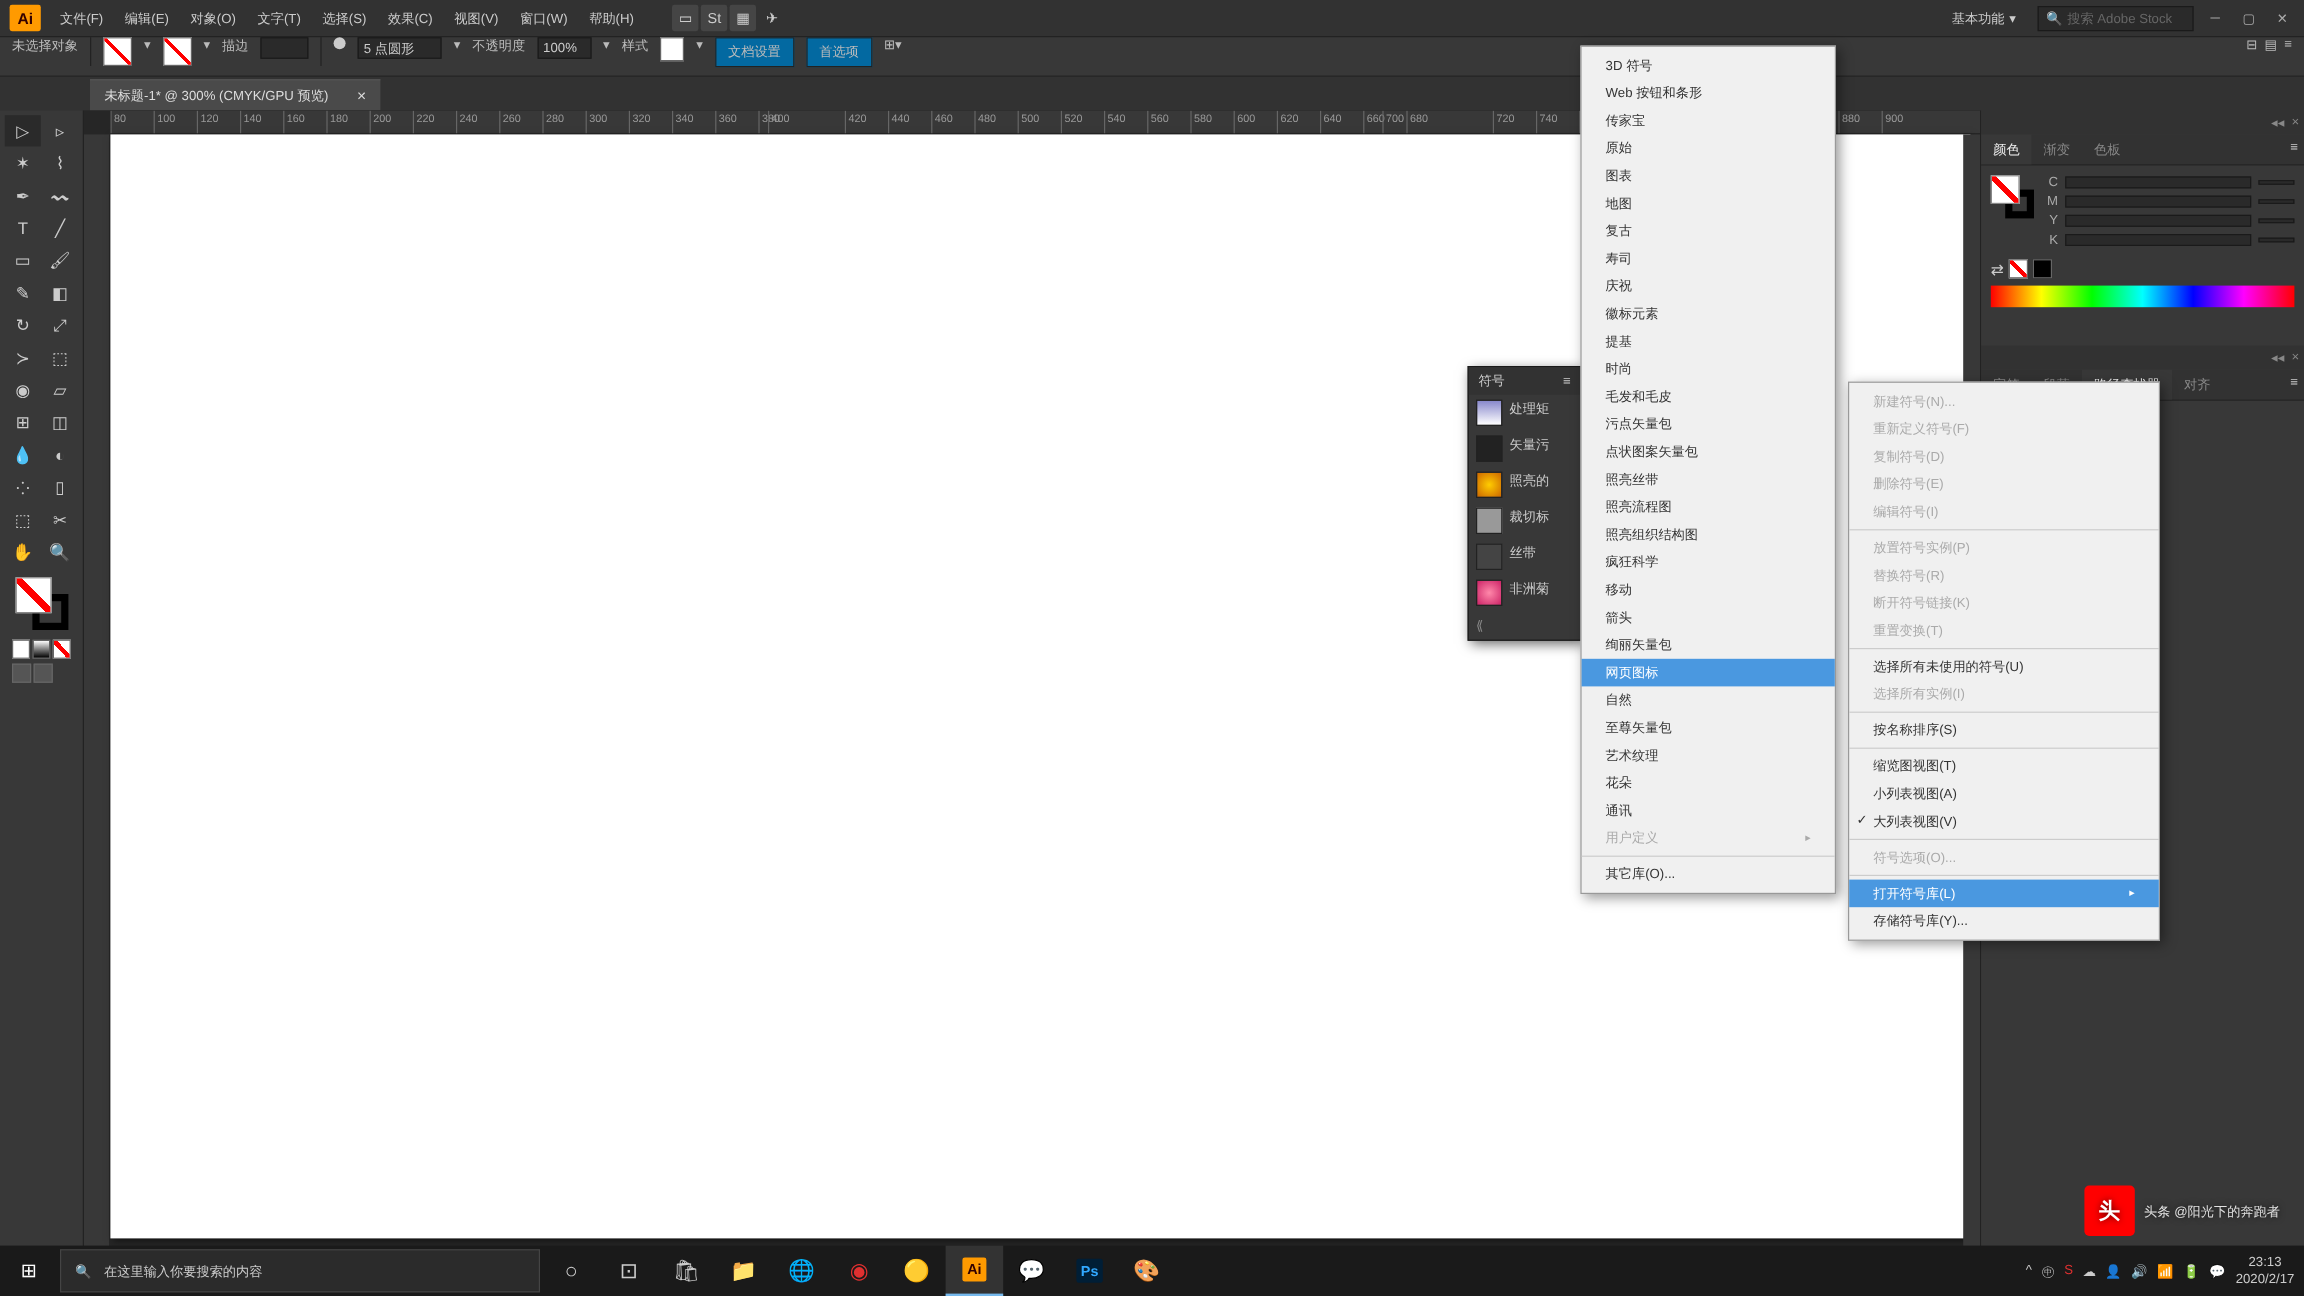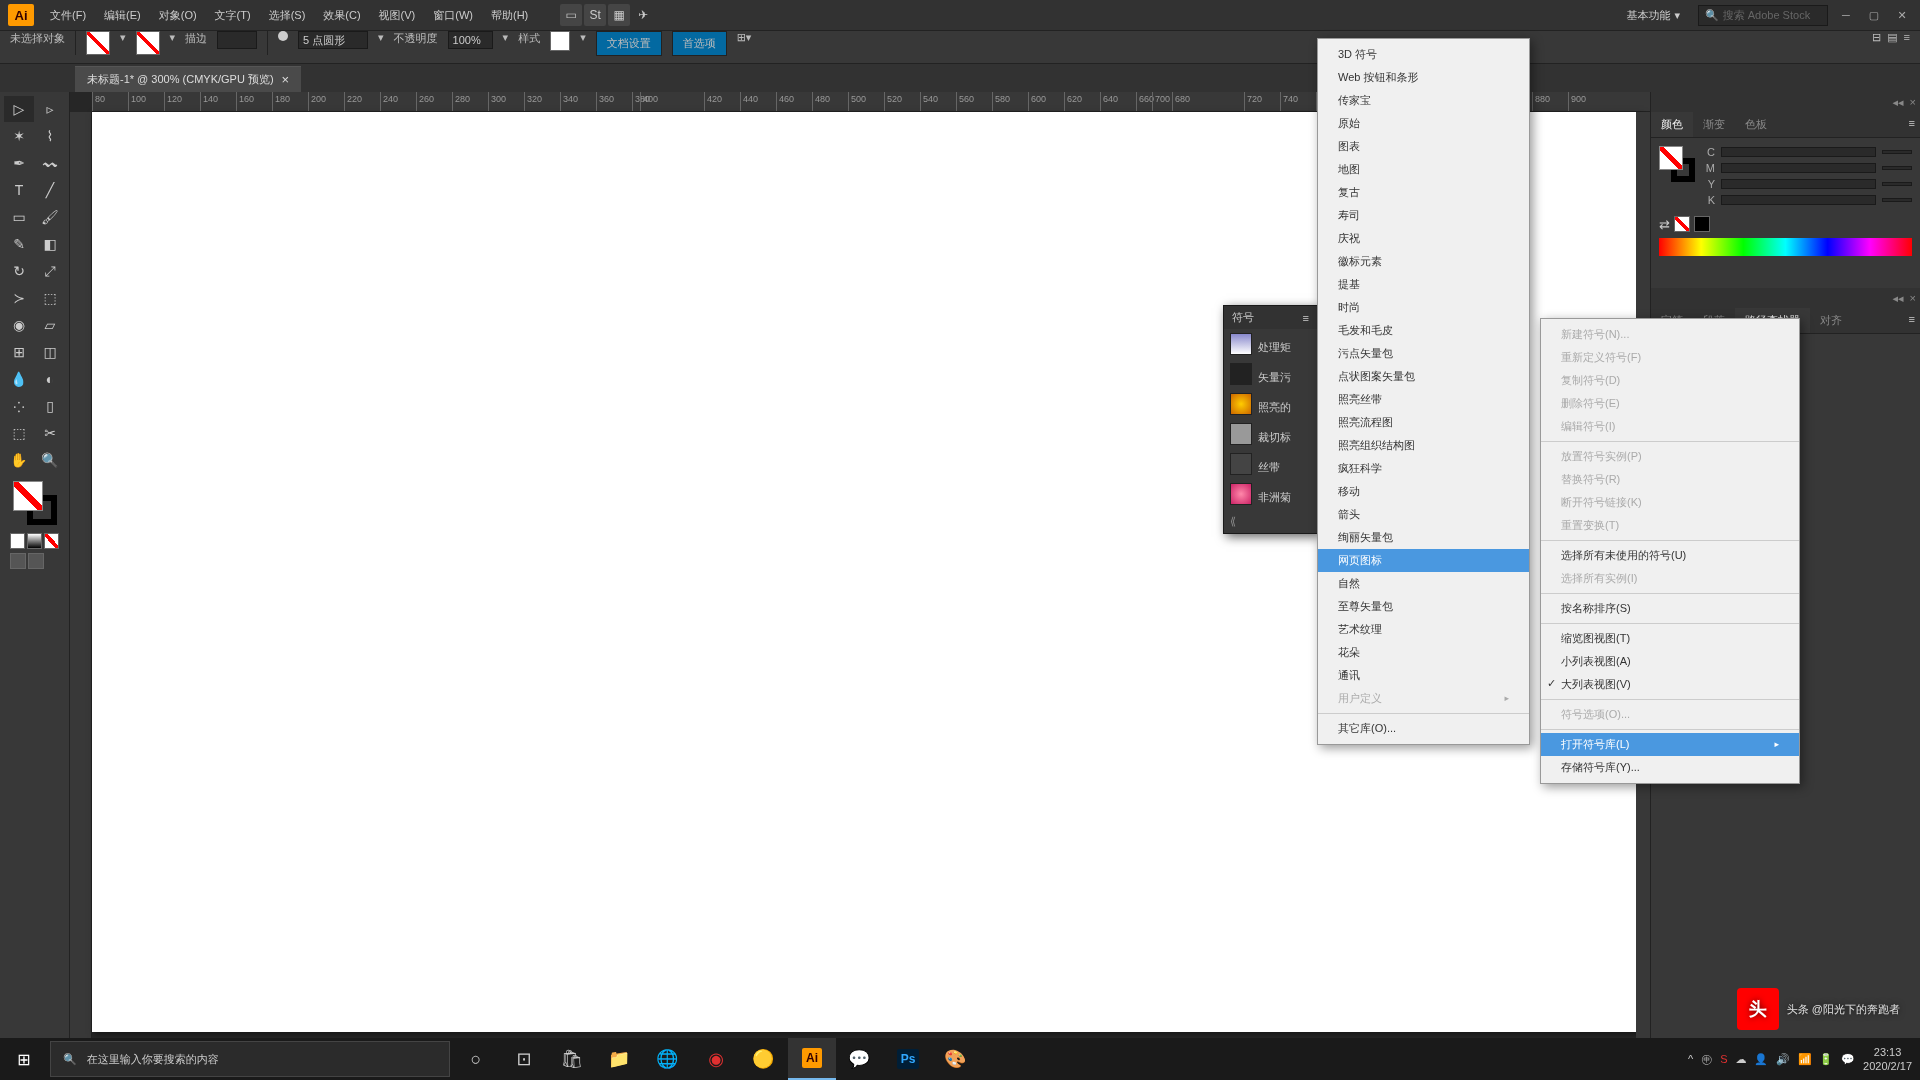--- a/index.html
+++ b/index.html
@@ -10,21 +10,21 @@
 .menubar-right{margin-left:auto;display:flex;align-items:center;gap:8px}
 .workspace-sel{padding:3px 10px;cursor:pointer;display:flex;align-items:center;gap:4px}
 .search-stock{background:#2a2a2a;border:1px solid #1a1a1a;padding:2px 6px;width:130px;color:#666;display:flex;align-items:center;gap:4px}
 .winbtn{width:20px;height:16px;display:flex;align-items:center;justify-content:center;cursor:pointer;color:#aaa}
 .optbar{height:34px;background:#383838;border-top:1px solid #222;border-bottom:1px solid #222;display:flex;align-items:flex-start;padding:0 10px;gap:10px;color:#bbb}
 .swatch{width:24px;height:24px;background:#fff;border:1px solid #666;position:relative}
 .swatch.nn::after{content:"";position:absolute;left:0;top:0;right:0;bottom:0;background:linear-gradient(to top right,transparent 45%,red 45%,red 55%,transparent 55%)}
 .opt-input{background:#2a2a2a;border:1px solid #1a1a1a;color:#ccc;padding:2px 4px;width:50px}
 .opt-btn{background:#0369a1;border:1px solid #222;padding:4px 10px;cursor:pointer}
 .tabbar{height:28px;background:#323232;display:flex;align-items:flex-end;padding-left:75px}
-.doctab{background:#4a4a4a;padding:5px 12px;border-top:1px solid #555;display:flex;align-items:center;gap:8px;color:#ddd;font-size:12px}
+.doctab{background:#4a4a4a;padding:5px 12px;border-top:1px solid #555;display:flex;align-items:center;gap:24px;color:#ddd;font-size:12px}
 .close-x{cursor:pointer;font-size:13px}
 .main{position:absolute;left:0;top:92px;right:0;bottom:22px;display:flex}
 .toolbar{width:70px;background:#383838;border-right:1px solid #222;padding:4px;display:flex;flex-direction:column}
 .tool-grid{display:grid;grid-template-columns:1fr 1fr;gap:1px}
 .tool{width:30px;height:26px;display:flex;align-items:center;justify-content:center;cursor:pointer;color:#ccc;font-size:14px;position:relative}
 .tool.sel{background:#2a2a2a}
 .fillstroke{position:relative;width:44px;height:44px;margin:8px auto}
 .fs-box{position:absolute;width:30px;height:30px;border:1px solid #888}
 .fs-fill{left:0;top:0;background:#fff}
 .fs-fill::after{content:"";position:absolute;inset:0;background:linear-gradient(to top right,transparent 42%,red 42%,red 58%,transparent 58%)}
@@ -45,21 +45,21 @@
 .pnl-body{padding:8px;background:#383838}
 .color-panel{height:150px}
 .cslider{display:flex;align-items:center;gap:6px;margin-bottom:4px}
 .cslider .lbl{width:12px;text-align:right;color:#aaa}
 .cslider .bar{flex:1;height:10px;background:#2a2a2a;border:1px solid #1a1a1a}
 .cslider .val{width:30px;background:#2a2a2a;border:1px solid #1a1a1a;padding:1px 2px;text-align:right}
 .spectrum{height:18px;background:linear-gradient(to right,red,yellow,lime,cyan,blue,magenta,red);margin-top:6px}
 .float-panel{position:absolute;background:#383838;border:1px solid #1a1a1a;box-shadow:3px 3px 10px rgba(0,0,0,.6);z-index:50}
 .fp-symbols{left:1223px;top:305px;width:95px}
 .fp-head{background:#323232;padding:4px 8px;display:flex;justify-content:space-between;align-items:center;font-size:11px}
-.sym-row{display:flex;align-items:flex-end;gap:6px;padding:4px 6px;cursor:pointer}
+.sym-row{display:flex;align-items:flex-start;gap:6px;padding:4px 6px;cursor:pointer}
 .sym-ico{width:22px;height:22px;background:#555;border:1px solid #222;flex-shrink:0}
 .dropdown{position:absolute;background:#f0f0f0;color:#333;border:1px solid #999;box-shadow:3px 3px 10px rgba(0,0,0,.4);z-index:100;font-size:12px}
 .dd1{left:1317px;top:38px;width:213px;padding:4px 0;max-height:760px}
 .dd-item{padding:4px 20px;cursor:pointer;white-space:nowrap}
 .dd-item:hover,.dd-item.hl{background:#4a98e0;color:#fff}
 .dd-item.dis{color:#aaa}
 .dd-item.sub::after{content:"▸";float:right;font-size:9px;margin-top:2px}
 .dd-sep{height:1px;background:#ccc;margin:3px 0}
 .dd2{left:1540px;top:318px;width:260px;padding:4px 0}
 .dd-check::before{content:"✓";position:absolute;left:6px;color:#333}

